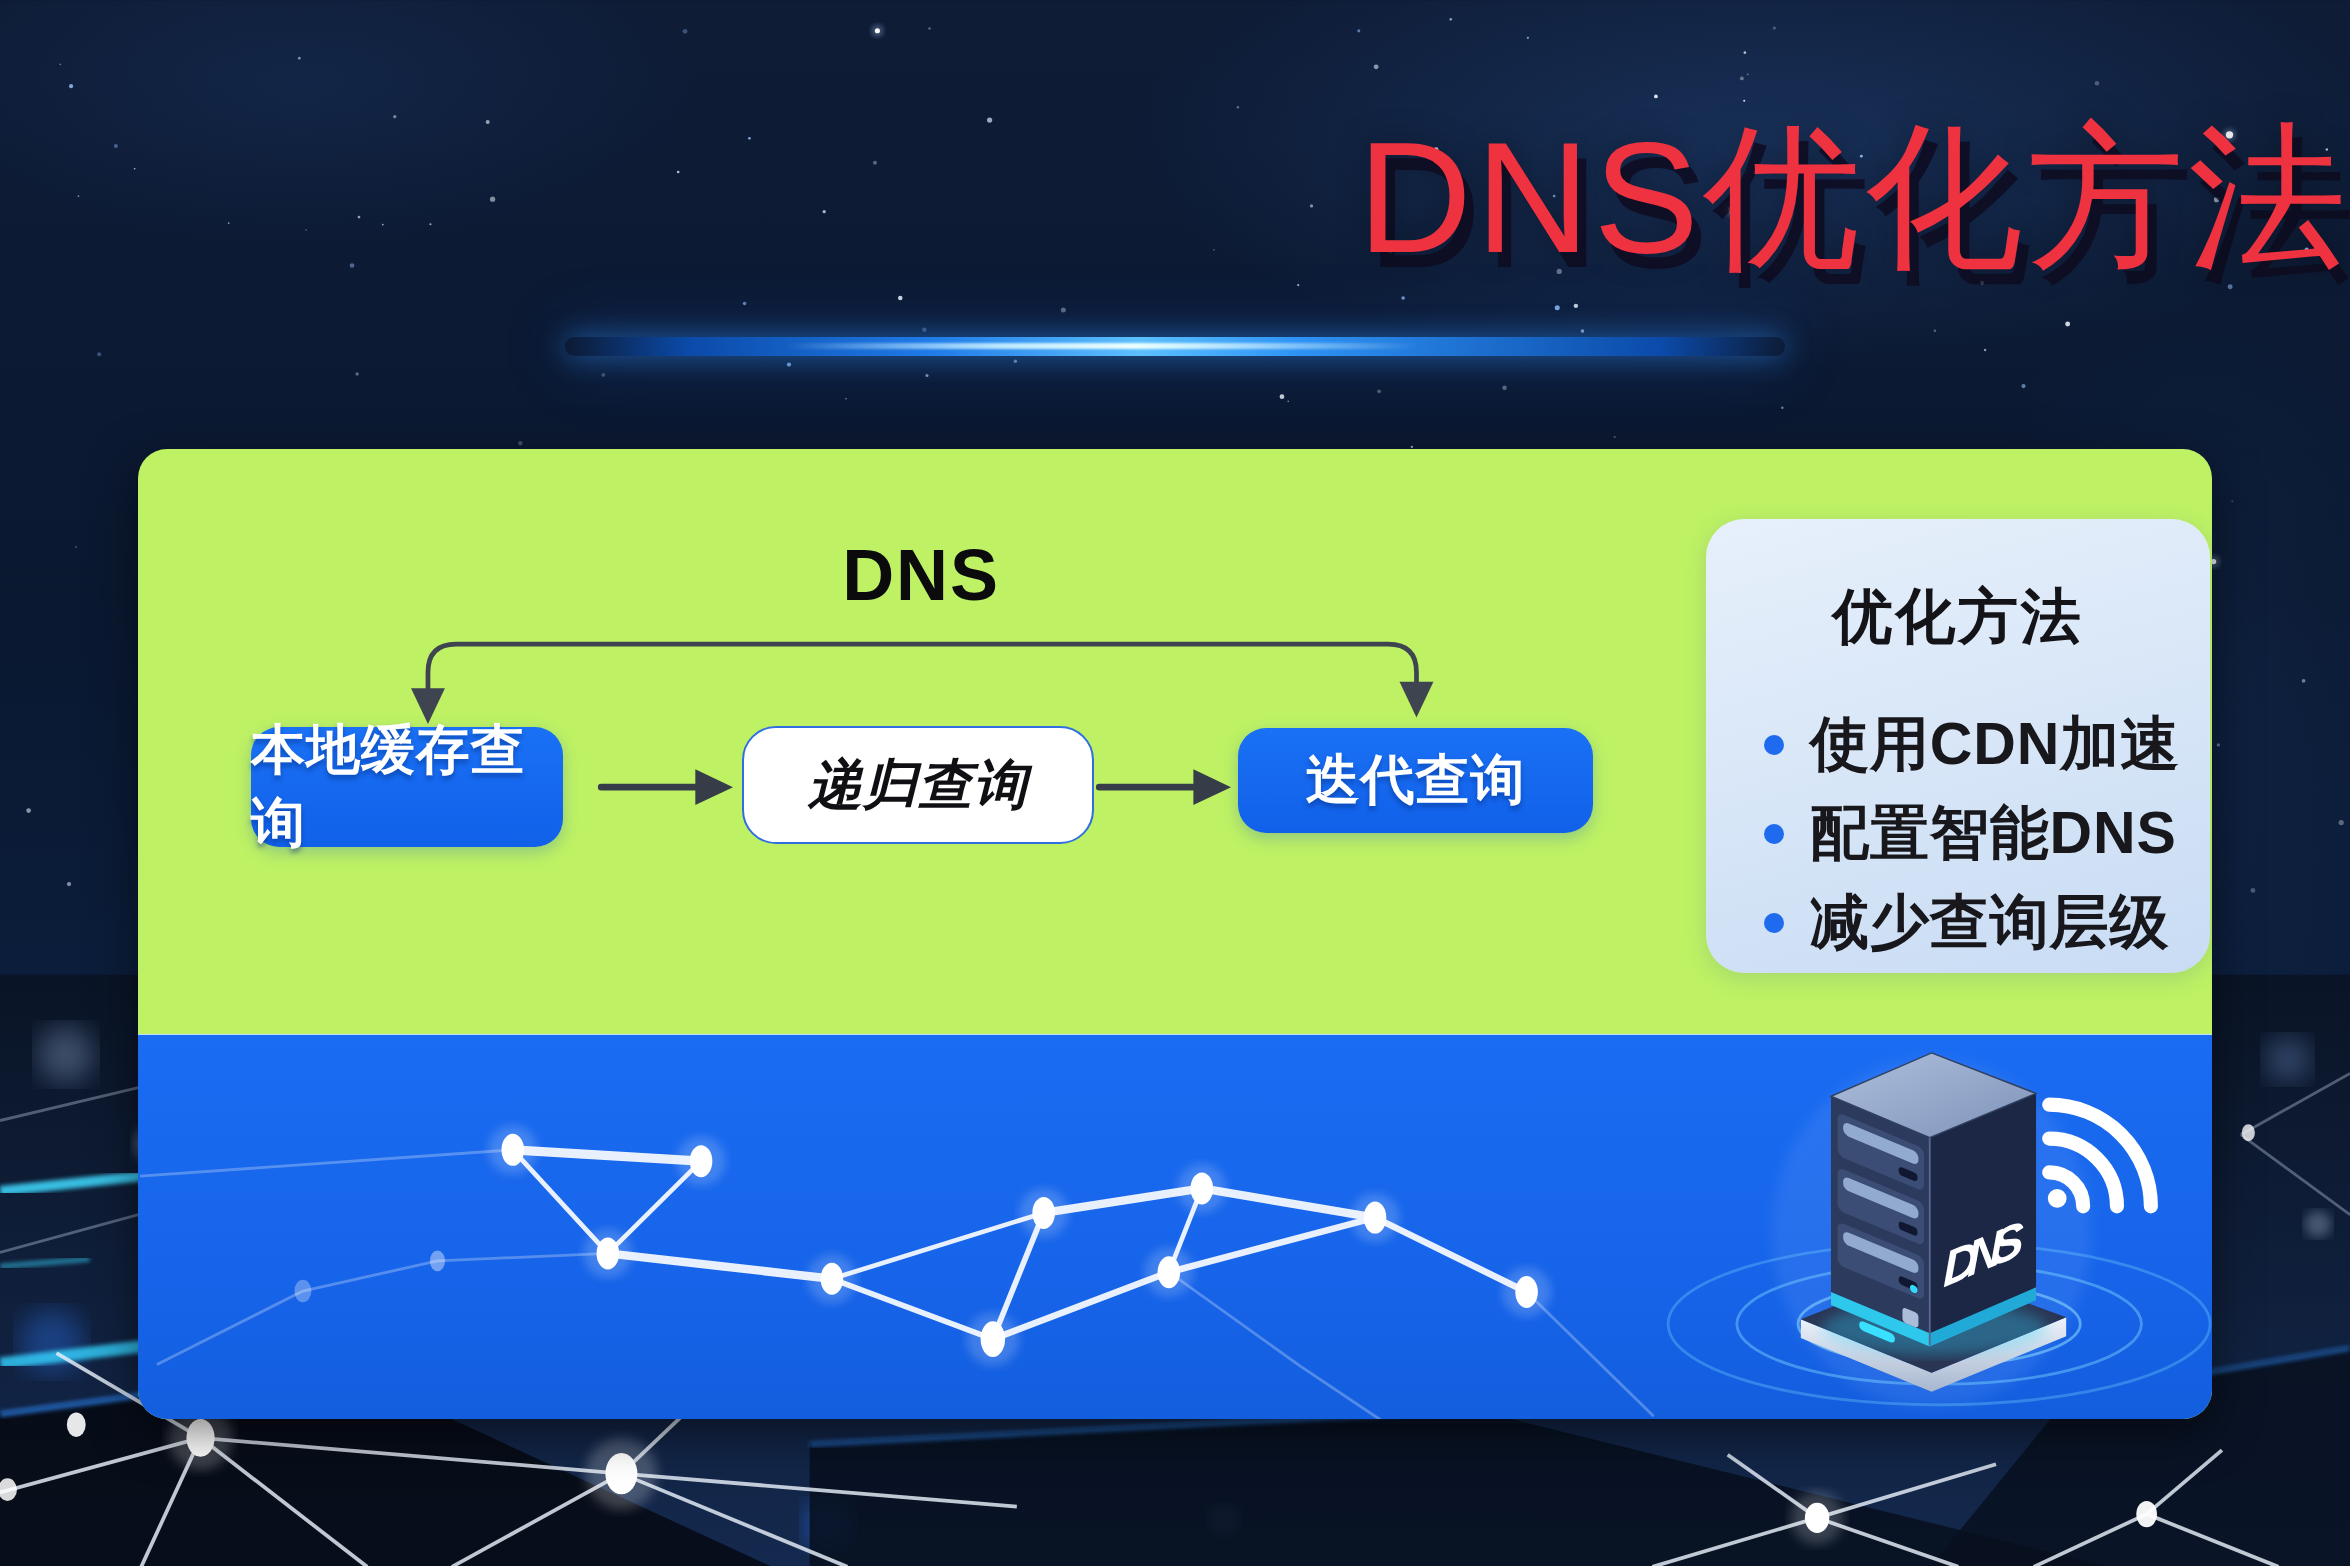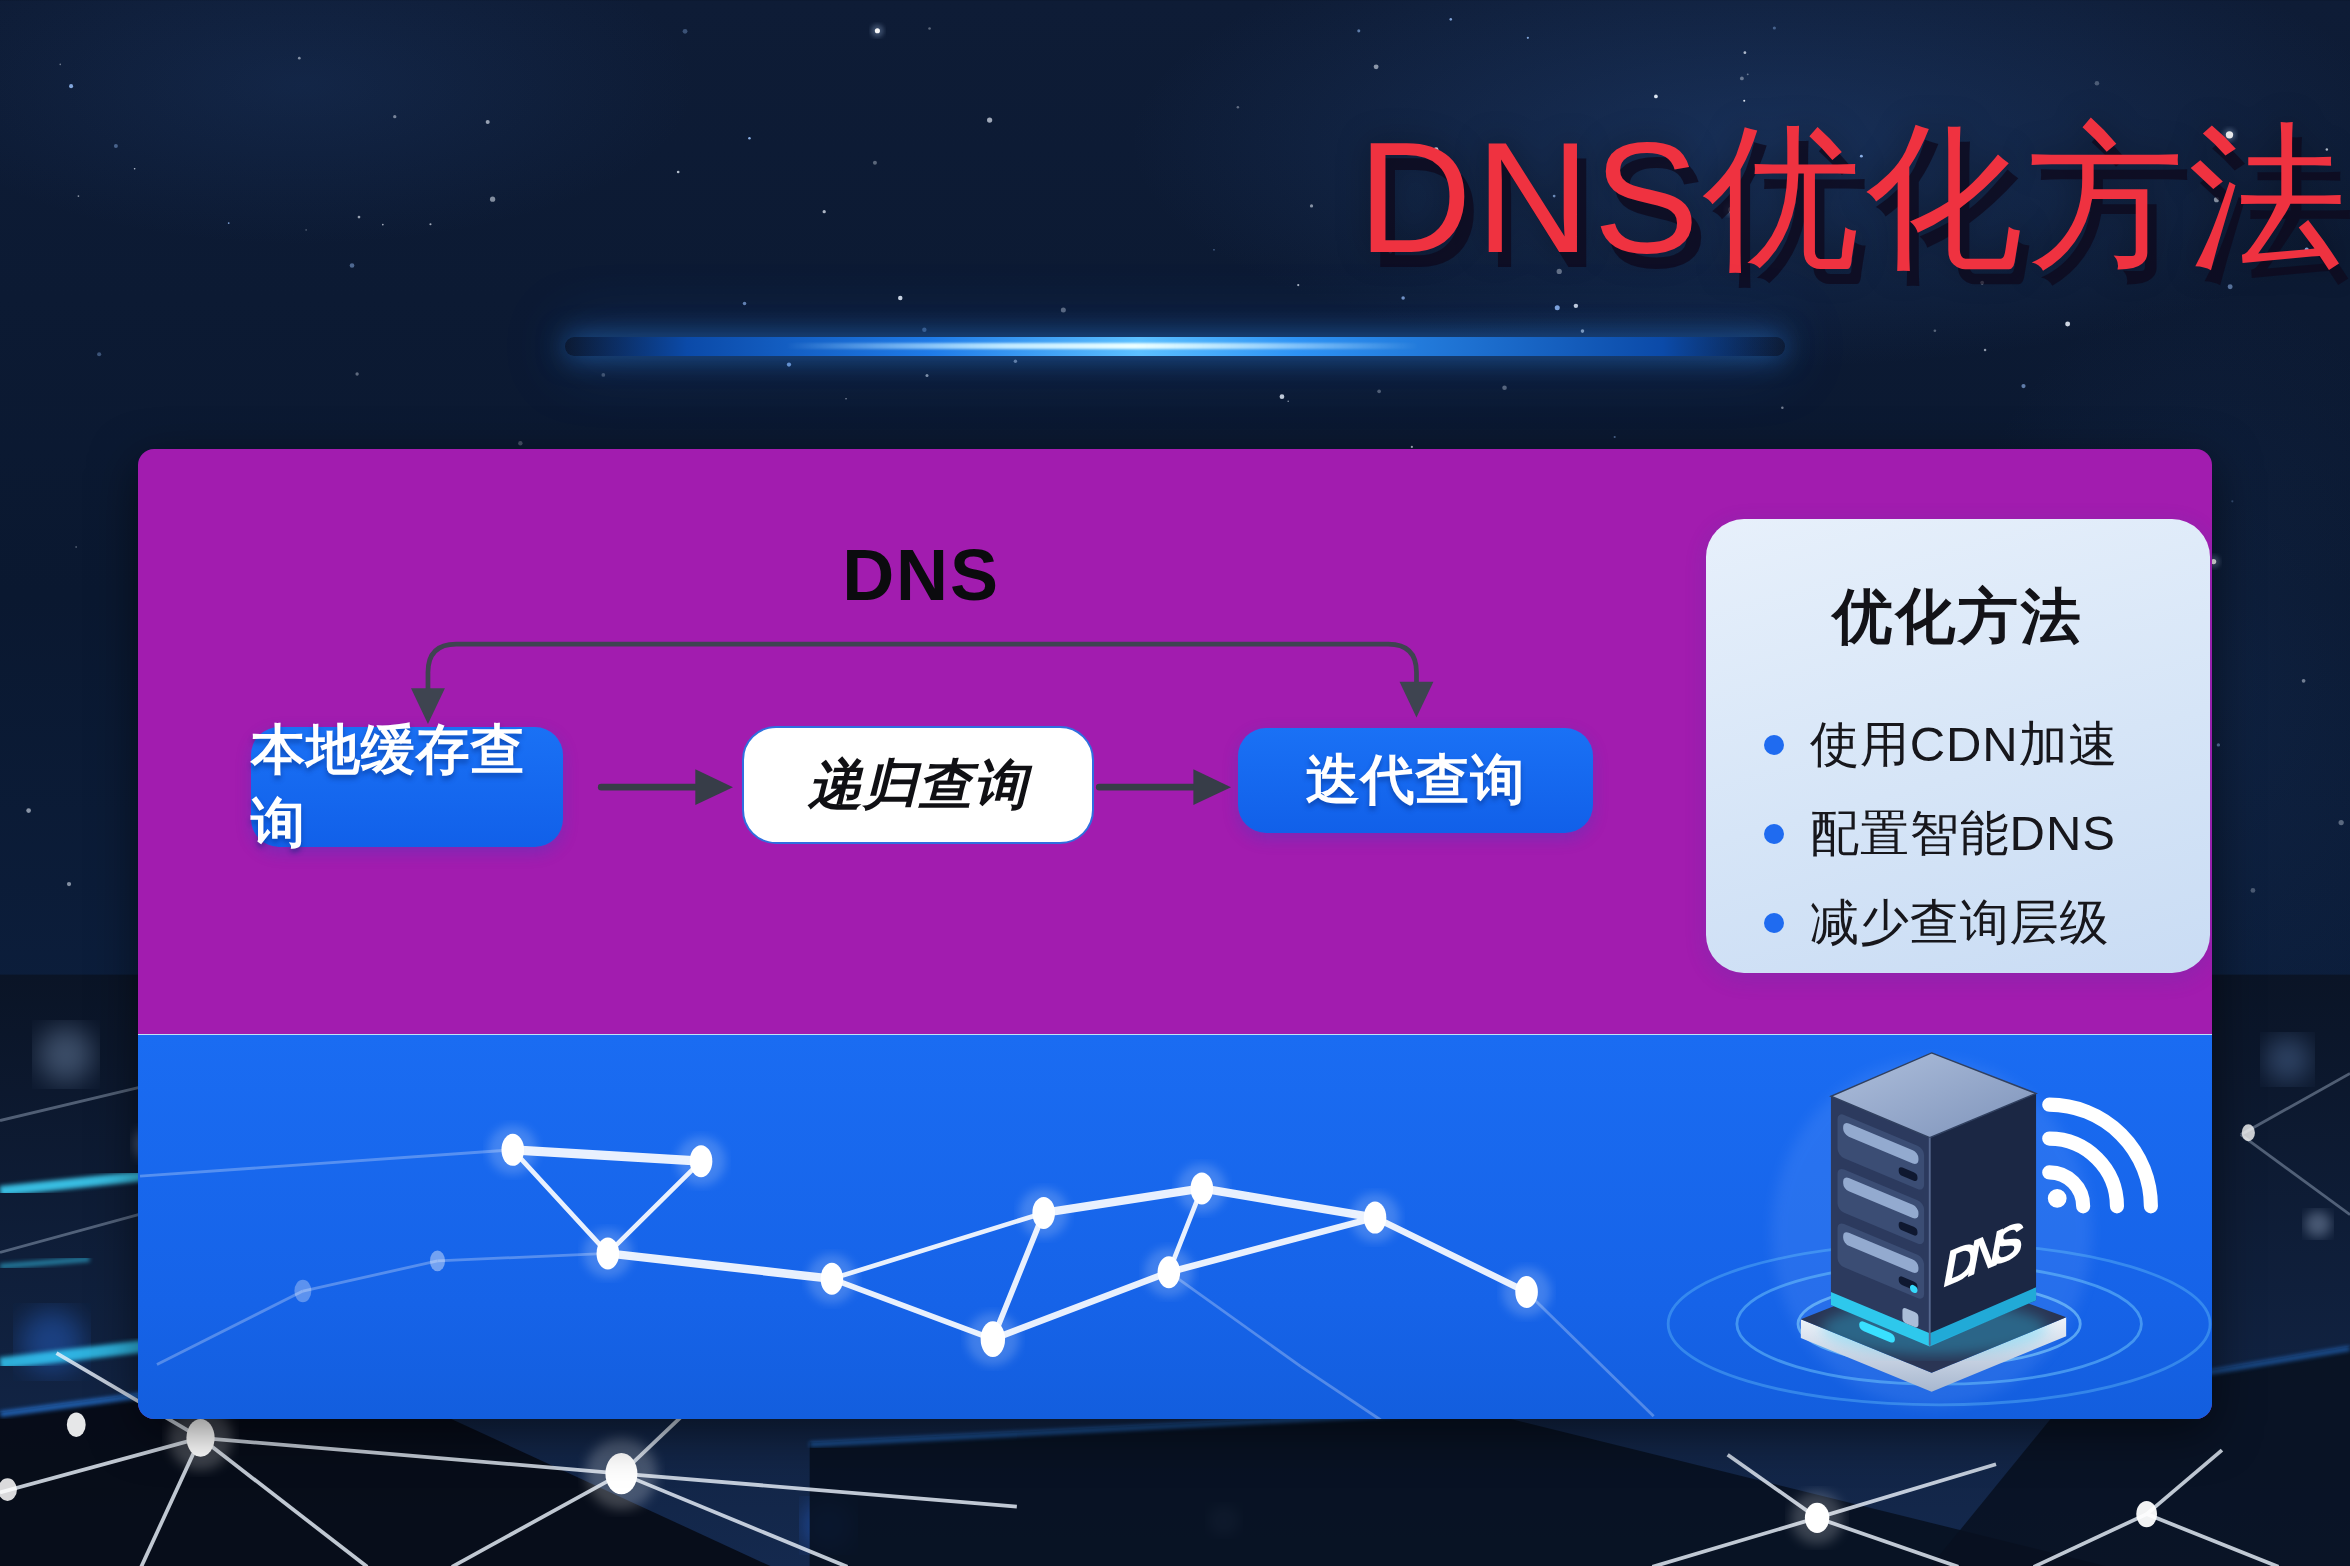--- a/index.html
+++ b/index.html
@@ -22,21 +22,21 @@
     box-shadow:0 0 28px rgba(50,150,255,.55), 0 0 66px rgba(40,120,255,.35);
   }
   .glow-core{
     position:absolute;left:18%;top:5.6px;width:52%;height:6.6px;border-radius:5.6px;
     background:linear-gradient(90deg, rgba(190,233,255,0), #bfe9ff 35%, #ecffff 55%, rgba(190,233,255,0));
     filter:blur(0.9px);
   }
   
   .card{
     position:absolute;left:138px;top:449px;width:2074px;height:970px;
-    background:#a21caf;border-radius:16px;overflow:hidden;
+    background:#bef264;border-radius:29px;overflow:hidden;
     box-shadow:0 13px 47px rgba(0,0,0,.5);
   }
   .dns-heading{
     position:absolute;left:689px;top:85px;width:188px;text-align:center;
     font-size:72px;font-weight:800;color:#0b0b0e;letter-spacing:1.9px;
   }
   .connectors{position:absolute;left:0;top:0;width:2074px;height:970px;pointer-events:none;}
   .flow-box{
     position:absolute;display:flex;align-items:center;justify-content:center;
     font-weight:800;font-size:54px;letter-spacing:0.9px;border-radius:28px;
@@ -60,21 +60,21 @@
   }
   .panel-title{
     position:absolute;left:0;top:58px;width:100%;text-align:center;
     font-size:60px;font-weight:800;color:#131318;letter-spacing:2.8px;
   }
   .panel-list{position:absolute;left:58px;top:181px;margin:0;padding:0;list-style:none;}
   .panel-item{display:flex;align-items:center;height:89px;}
   .bullet-dot{
     width:20px;height:20px;border-radius:50%;background:#1f6bf0;flex:0 0 auto;margin-right:26px;
   }
-  .panel-item-text{font-size:49px;font-weight:400;color:#17171c;letter-spacing:0.9px;}
+  .panel-item-text{font-size:59px;font-weight:700;color:#17171c;letter-spacing:0.9px;}
   
   .blue-section{
     position:absolute;left:0;top:585px;width:2074px;height:385px;
     background:linear-gradient(180deg,#1a6cf2 0%,#1663e8 70%,#135ede 100%);
     border-top:1.9px solid #bfe2f5;
   }
   .network-svg{position:absolute;left:0;top:0;width:2074px;height:385px;}
   .server-svg{position:absolute;left:1469px;top:0;width:605px;height:385px;}
 </style>
 </head>

